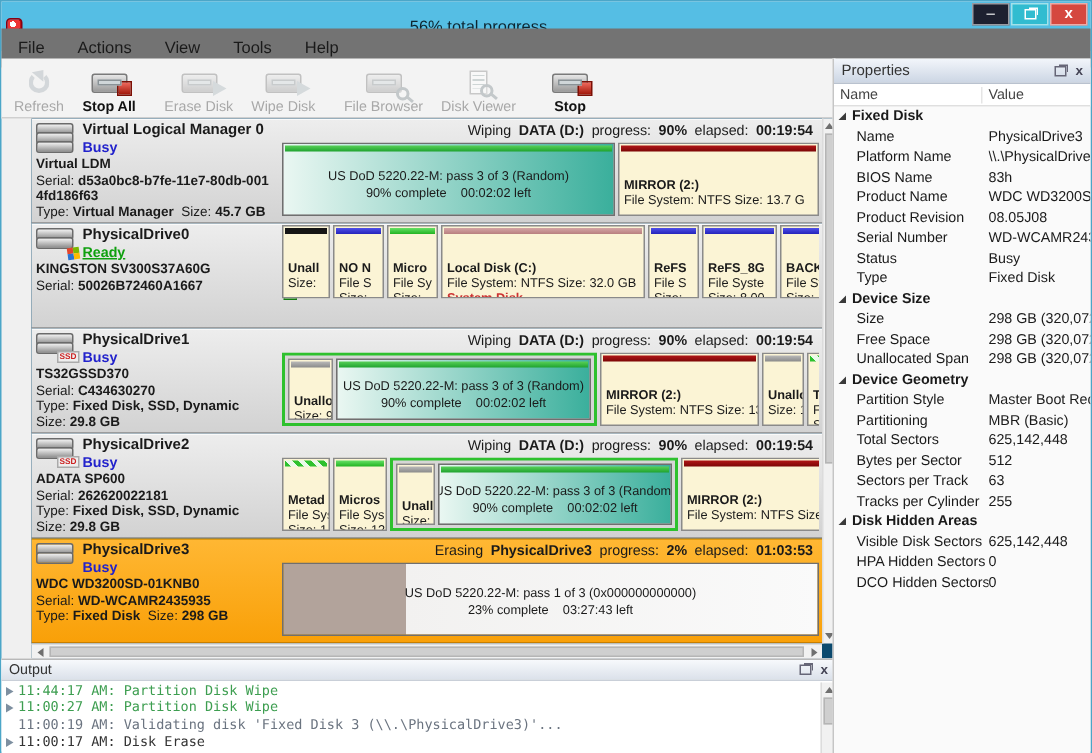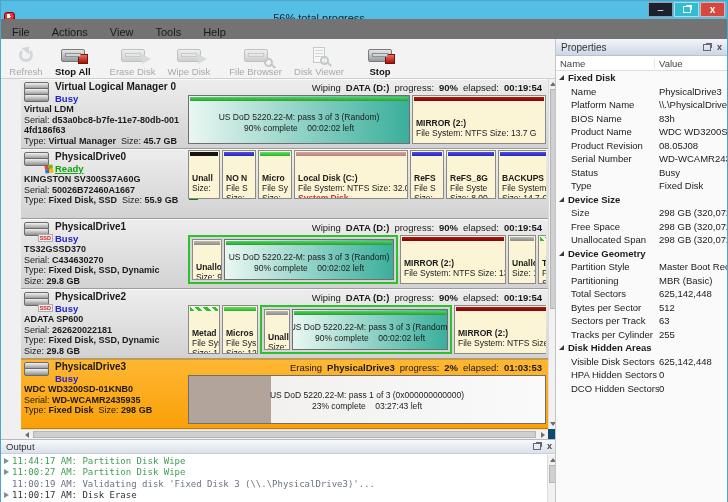--- a/index.html
+++ b/index.html
@@ -279,21 +279,20 @@
                     <i></i>
                   </span>
                 </span>
               <span>
                 <div class="dname">PhysicalDrive0</div>
                 <div class="dstatus ready">Ready</div>
               </span>
             </div>
             <div class="dmodel">KINGSTON SV300S37A60G</div>
             <div class="dline"><span class="lbl">Serial:</span> <span class="val">50026B72460A1667</span></div>
-            <div class="dline"><span class="lbl">Type:</span> <span class="val">Fixed Disk, SSD</span>&nbsp; <span class="lbl">Size:</span> <span class="val">55.9 GB</span></div>
           </div>
           <div class="rbody">
             <div class="rowhead left">
                 <span class="led"></span>
               </div>
             <div class="parts">
               <div class="part" style="width:32px">
                   <span class="pbar bar-black"></span>
                   <div class="pname">Unall</div>
                   <div class="pl2">Size:</div>
@@ -303,21 +302,21 @@
                   <div class="pname">NO N</div>
                   <div class="pl2">File S</div>
                   <div class="pl3">Size:</div>
                 </div>
               <div class="part" style="width:34px">
                   <span class="pbar bar-green"></span>
                   <div class="pname">Micro</div>
                   <div class="pl2">File Sy</div>
                   <div class="pl3">Size:</div>
                 </div>
-              <div class="part" style="width:114px">
+              <div class="part" style="width:136px">
                   <span class="pbar bar-rose"></span>
                   <div class="pname">Local Disk (C:)</div>
                   <div class="pl2">File System: NTFS Size: 32.0 GB</div>
                   <div class="pl3 sysred">System Disk</div>
                 </div>
               <div class="part" style="width:34px">
                   <span class="pbar bar-blue"></span>
                   <div class="pname">ReFS</div>
                   <div class="pl2">File S</div>
                   <div class="pl3">Size:</div>

